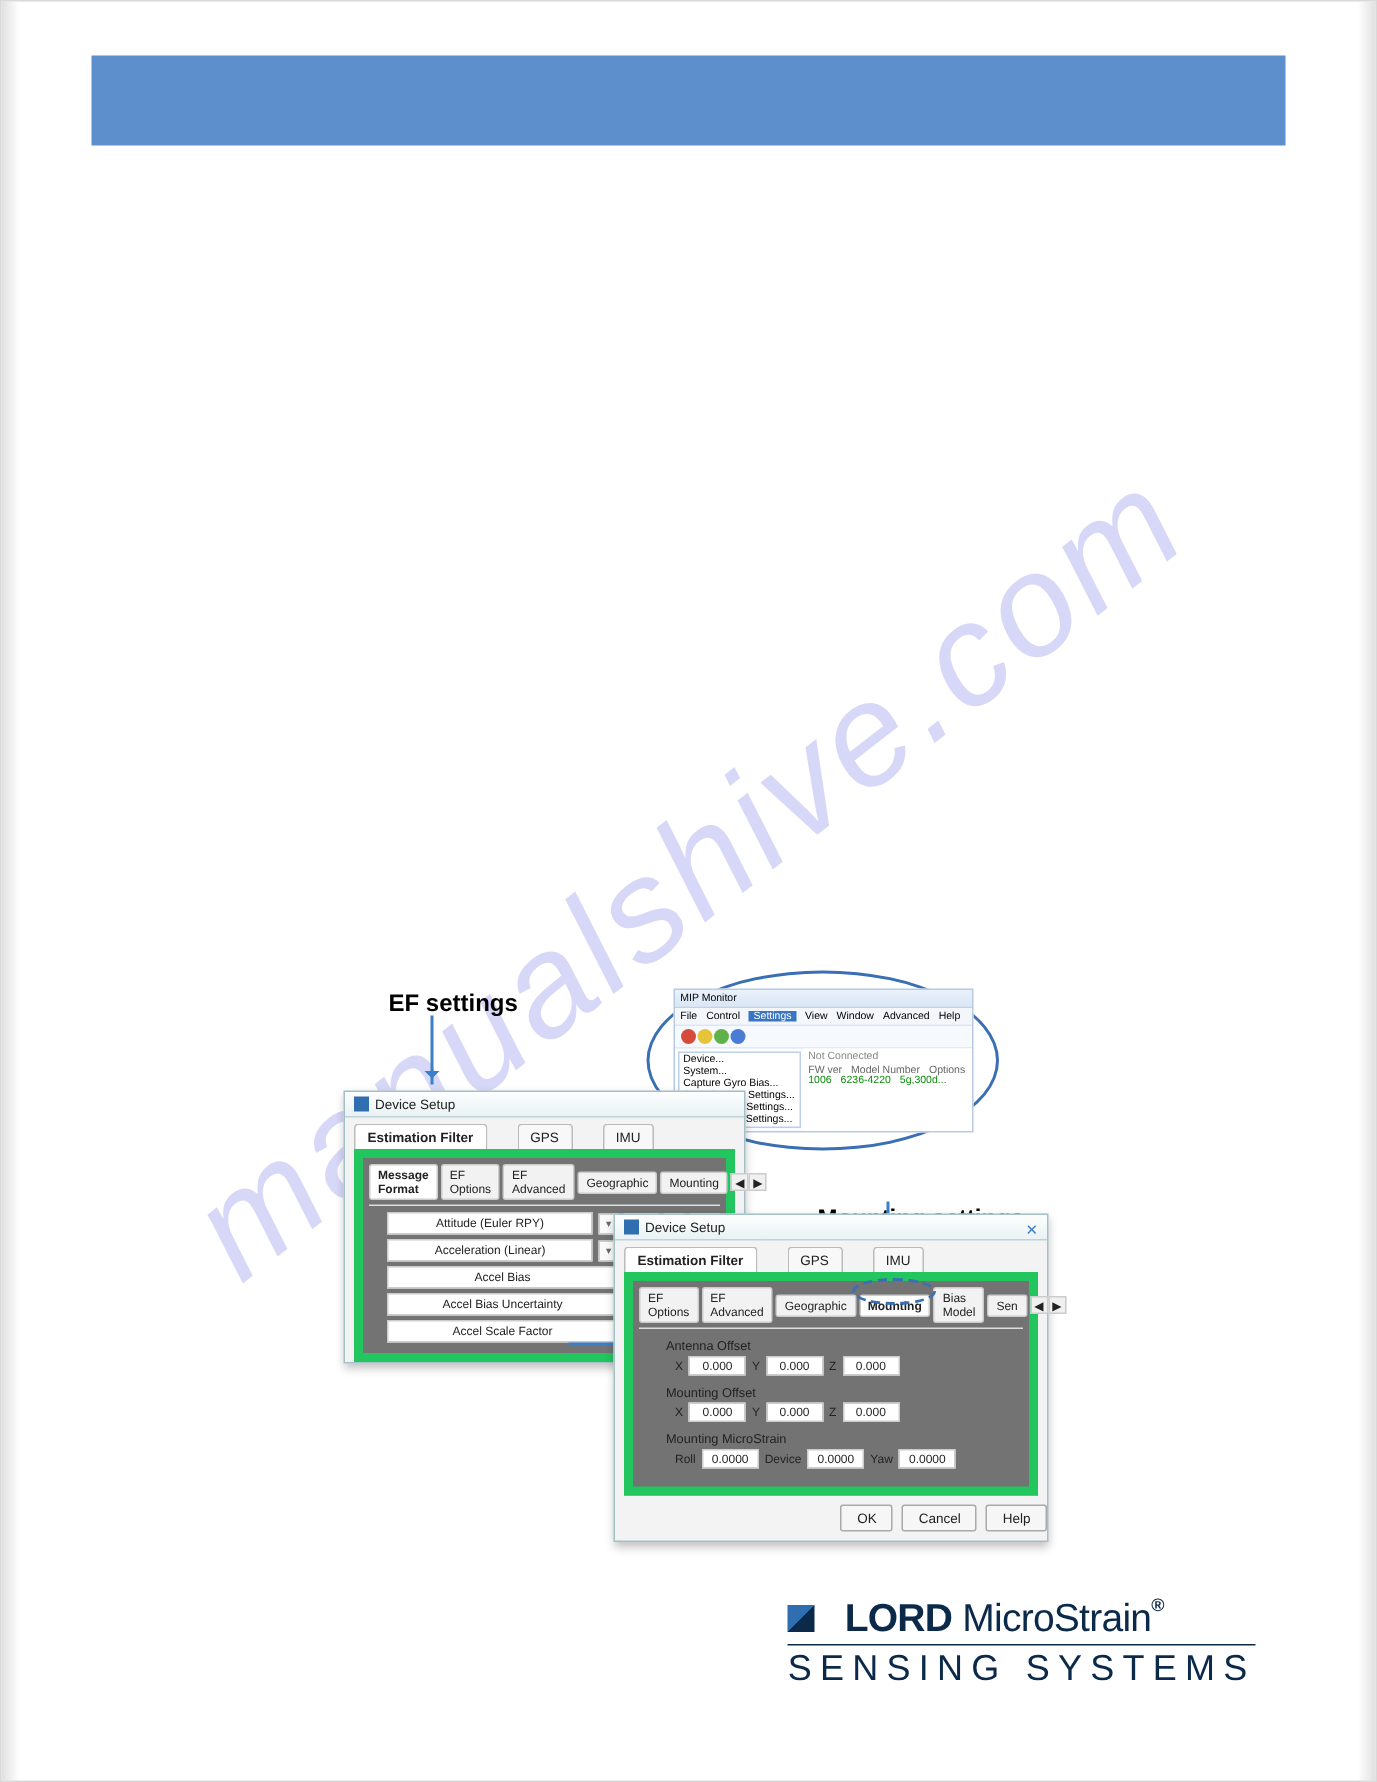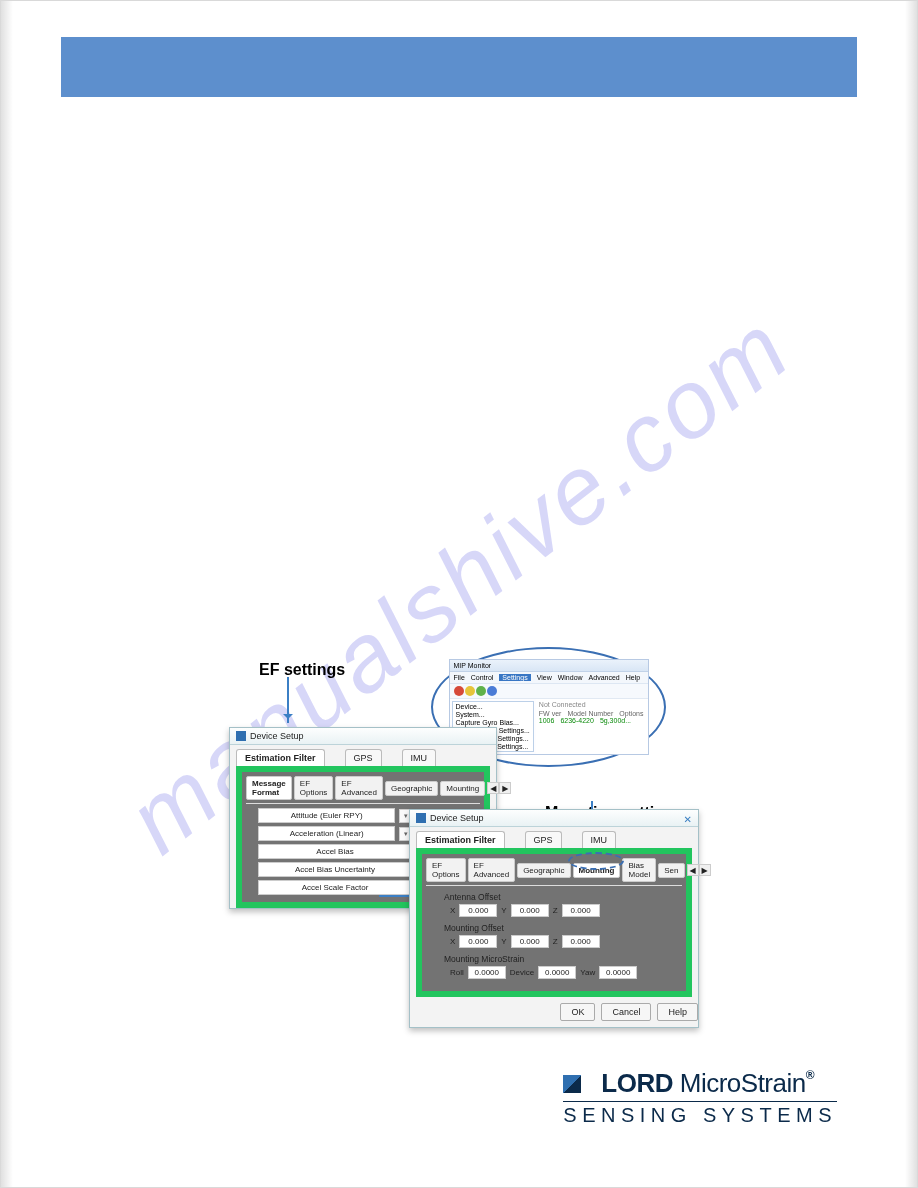--- a/index.html
+++ b/index.html
@@ -103,21 +103,21 @@
   }
 
   
   .footer-logo {
     position:absolute; right:80px; bottom:60px; text-align:left; color:#0b2a4a;
   }
   .footer-logo .line1 { display:flex; align-items:center; gap:20px; font-size:26px; font-weight:bold; letter-spacing:-.5px;}
   .footer-logo .mark { width:18px; height:18px; background:linear-gradient(135deg,#2f6fb0 50%,#0b2a4a 50%);}
   .footer-logo .thin { font-weight:400;}
   .footer-logo .reg { font-size:12px; vertical-align: top;}
-  .footer-logo .line2 { font-size:20px; letter-spacing:5.5px; font-weight:400; border-top:1px solid #0b2a4a; margin-top:2px; padding-top:2px;}
+  .footer-logo .line2 { font-size:24px; letter-spacing:5.5px; font-weight:400; border-top:1px solid #0b2a4a; margin-top:2px; padding-top:2px;}
 </style>
 </head>
 <body>
 
 <div class="page">
   <div class="page-shadow-left"></div>
   <div class="page-shadow-right"></div>
 
   <div class="header-band"></div>
 

